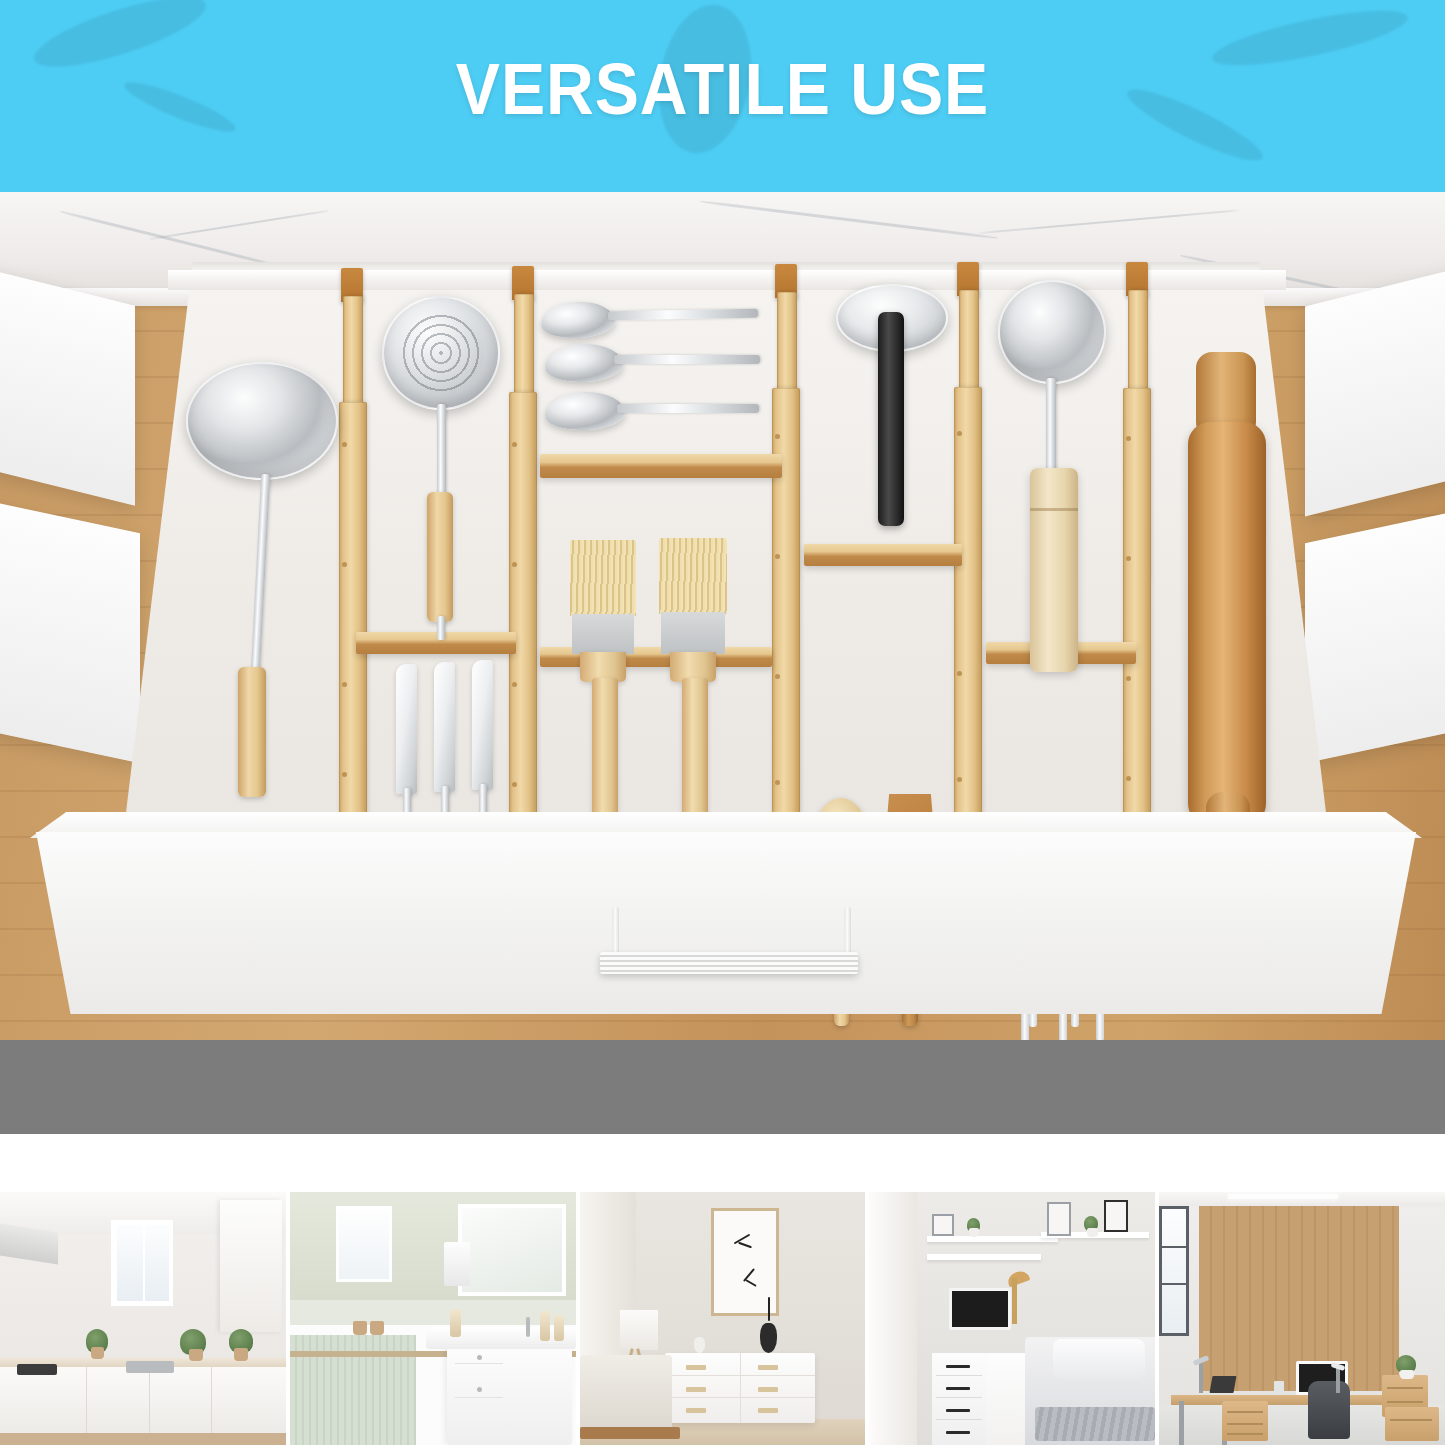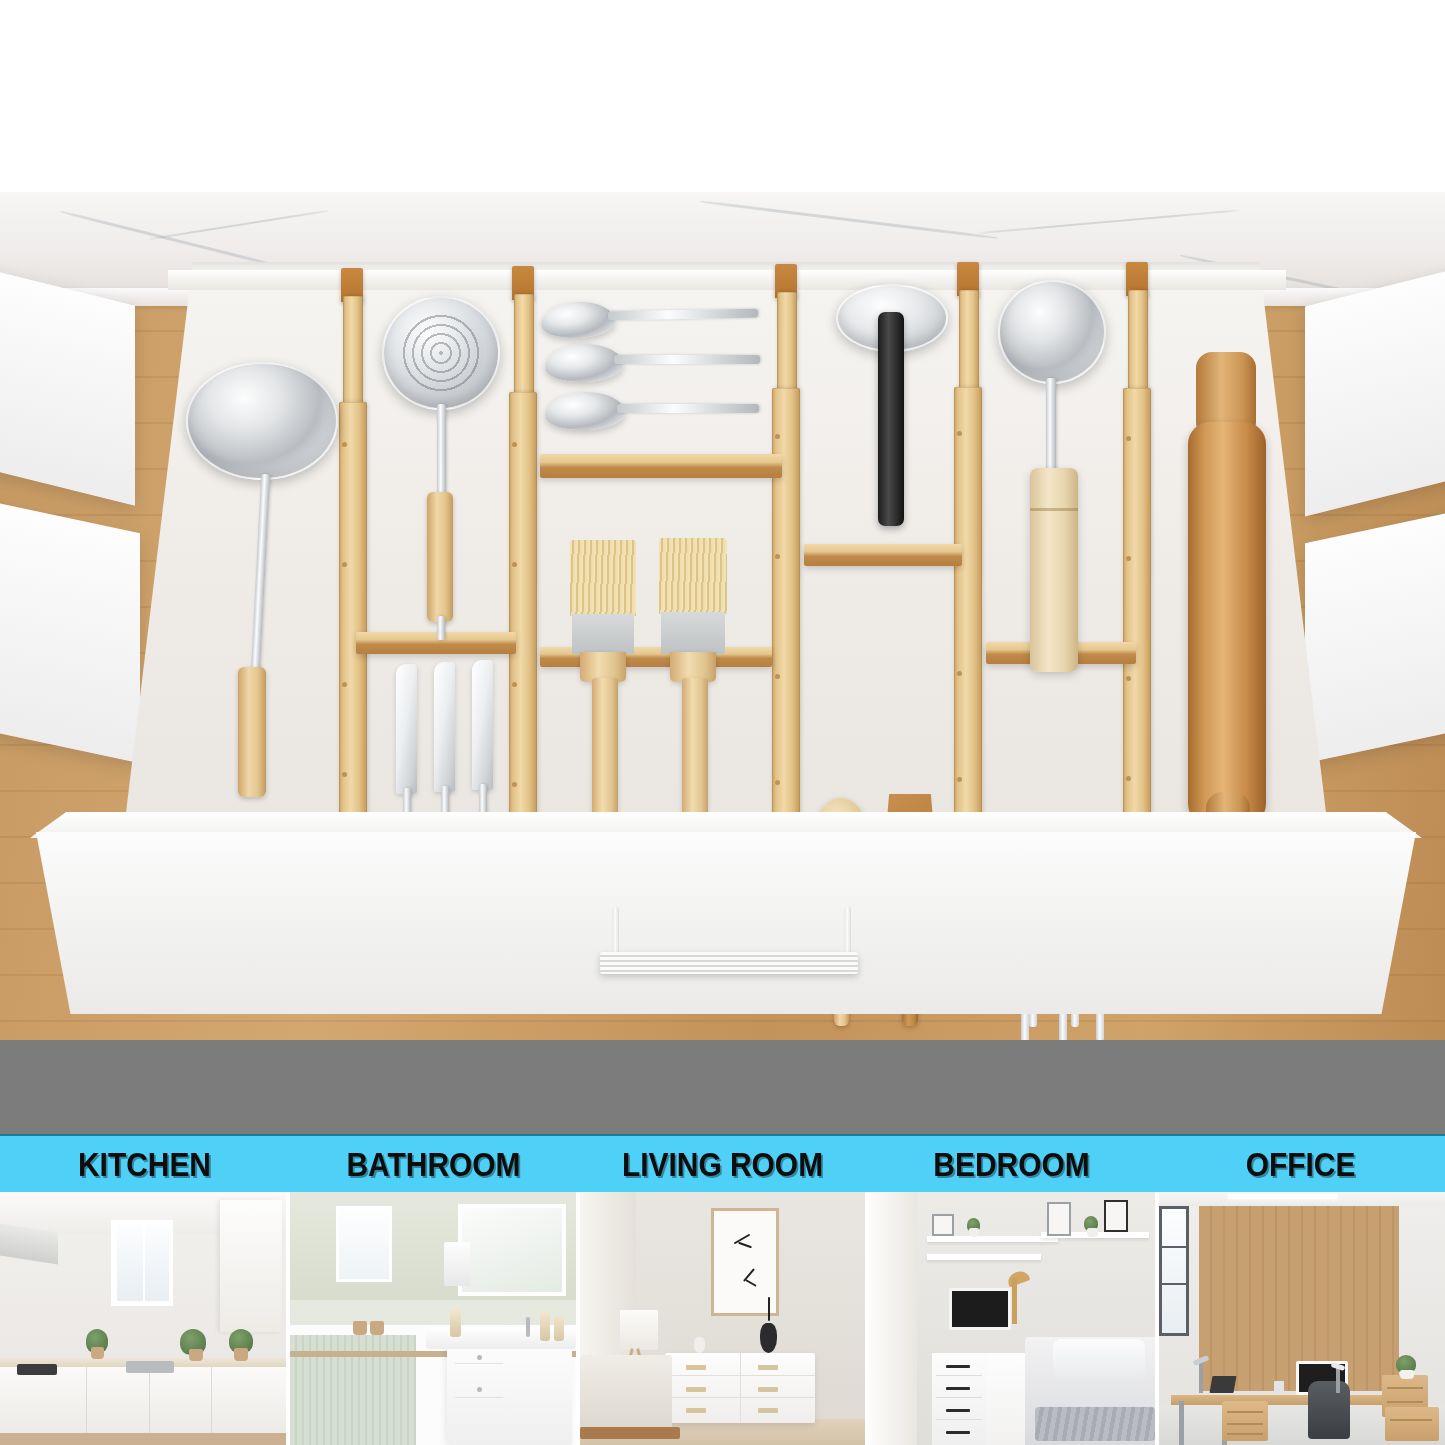--- a/index.html
+++ b/index.html
@@ -293,20 +293,28 @@
   .o-mon{left:48%;bottom:50px;width:52px;height:34px;background:#1e1e1e;border:3px solid #fafafa;border-radius:2px;}
   .o-chair{left:52%;bottom:6px;width:42px;height:58px;background:linear-gradient(180deg,#5a5e63,#3a3d41);border-radius:10px 10px 4px 4px;}
   .o-floor{left:0;bottom:0;width:100%;height:40px;background:linear-gradient(180deg,#e6e6e4,#d8d8d6);}
   .o-lamp{position:absolute;width:4px;background:#9aa0a4;}
 </style>
 </head>
 <body>
 
 <div id="page">
 
+  <div id="header-banner">
+    <div class="hdr-marble" style="left:30px;top:10px;width:180px;height:44px;transform:rotate(-18deg);"></div>
+    <div class="hdr-marble" style="left:120px;top:96px;width:120px;height:22px;transform:rotate(22deg);"></div>
+    <div class="hdr-marble" style="left:660px;top:4px;width:90px;height:150px;transform:rotate(10deg);"></div>
+    <div class="hdr-marble" style="left:1210px;top:20px;width:200px;height:36px;transform:rotate(-12deg);"></div>
+    <div class="hdr-marble" style="left:1120px;top:110px;width:150px;height:30px;transform:rotate(26deg);"></div>
+    <div id="banner-title">VERSATILE USE</div>
+  </div>
 
   <div id="hero">
     <div class="floor"></div>
 
     <div class="counter">
       <div class="marble-vein" style="left:60px;top:18px;width:230px;height:3px;transform:rotate(14deg);"></div>
       <div class="marble-vein" style="left:150px;top:46px;width:180px;height:2px;transform:rotate(-9deg);"></div>
       <div class="marble-vein" style="left:700px;top:8px;width:300px;height:3px;transform:rotate(7deg);"></div>
       <div class="marble-vein" style="left:980px;top:40px;width:260px;height:2px;transform:rotate(-5deg);"></div>
       <div class="marble-vein" style="left:1180px;top:62px;width:200px;height:3px;transform:rotate(12deg);"></div>
@@ -477,27 +485,20 @@
     <div id="drawer-front"></div>
     <div class="handle-post" style="left:612px;"></div>
     <div class="handle-post" style="left:844px;"></div>
     <div id="drawer-handle"></div>
   </div>
 
   <div id="beautiful-frame">
     
   </div>
 
-  <div id="category-bar">
-    <div class="cat-label">KITCHEN</div>
-    <div class="cat-label">BATHROOM</div>
-    <div class="cat-label">LIVING ROOM</div>
-    <div class="cat-label">BEDROOM</div>
-    <div class="cat-label">OFFICE</div>
-  </div>
 
   <div id="photo-strip">
 
     <div class="photo">
       <div class="rm k-wall"></div>
       <div class="rm k-ceil"></div>
       <div class="rm k-cab-r"></div>
       <div class="rm k-hood"></div>
       <div class="rm k-win">
           <i></i>

